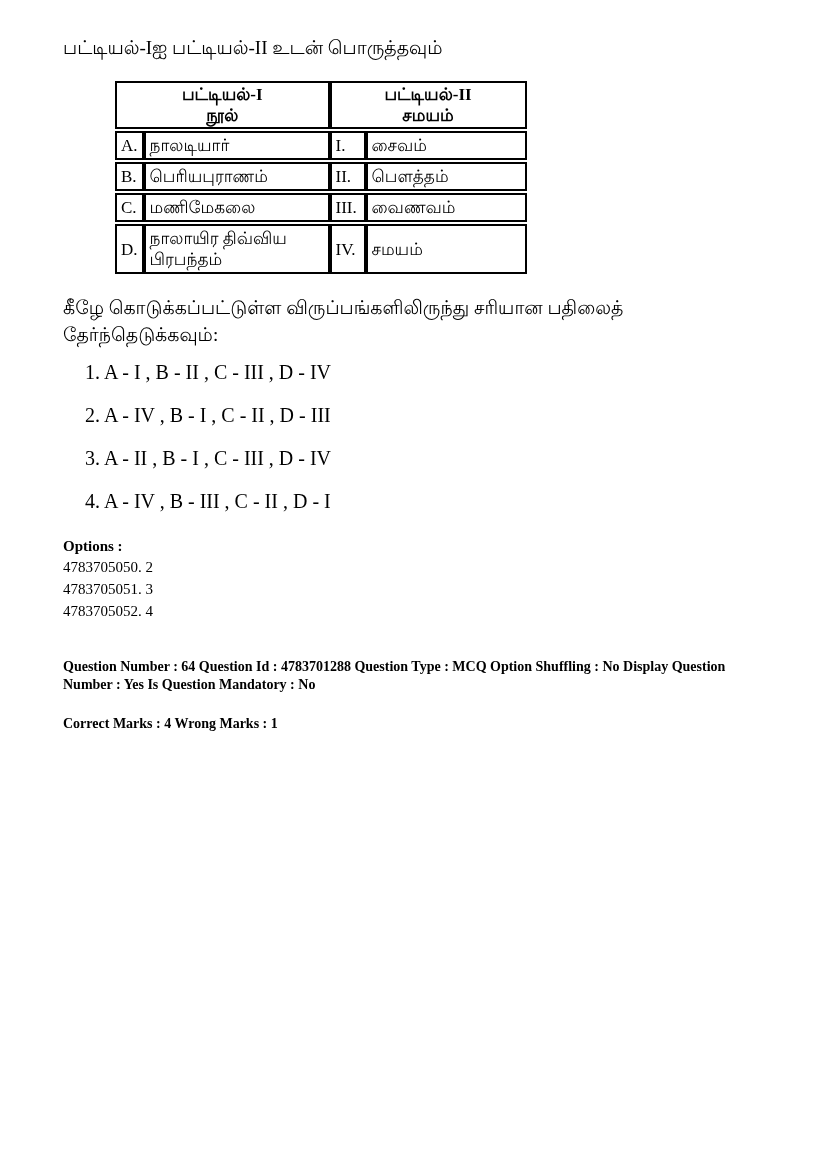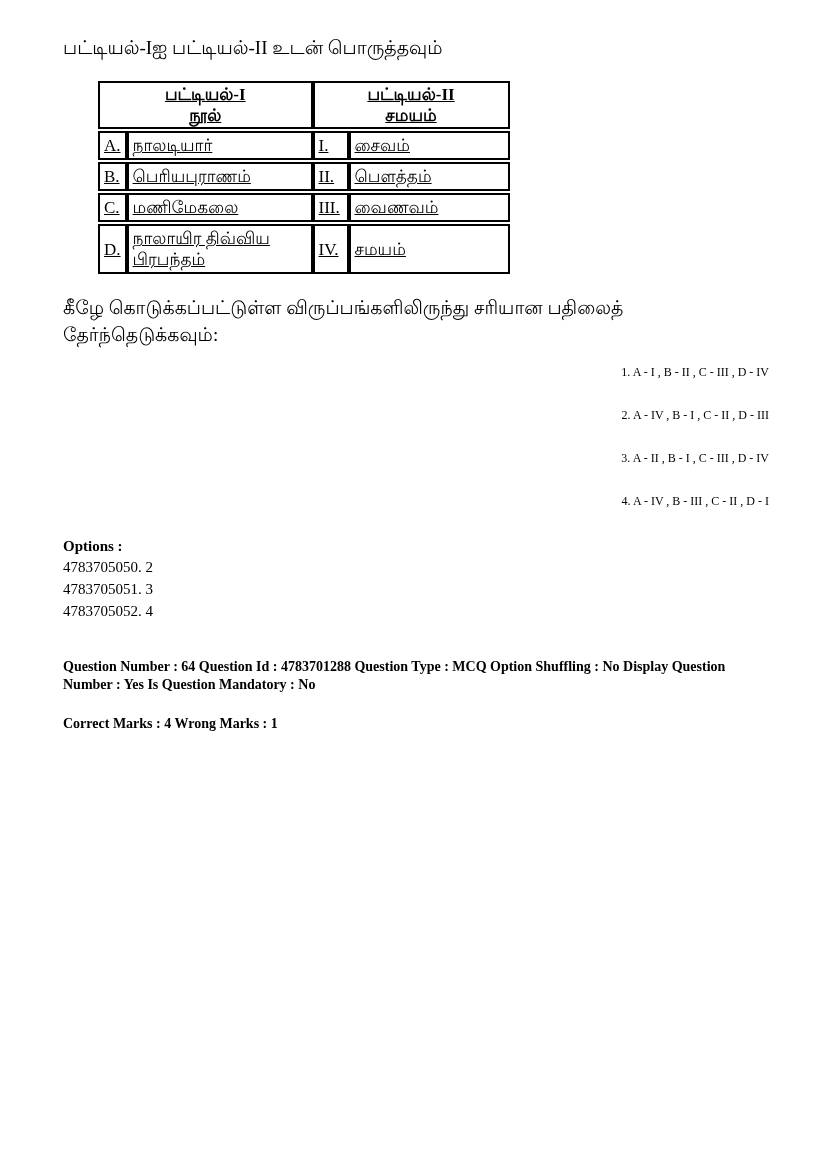--- a/index.html
+++ b/index.html
@@ -8,35 +8,34 @@
     background: #ffffff;
     color: #000000;
     font-family: "Liberation Serif", serif;
   }
   .page {
     position: relative;
     width: 826px;
     height: 1169px;
     background: #ffffff;
     box-sizing: border-box;
-    padding: 36px 57px 0 63px;
+    padding: 36px 28px 0 63px;
     overflow: hidden;
   }
   .heading {
     font-size: 19px;
     font-weight: normal;
     margin: 0;
     line-height: 24px;
   }
   table.match-table {
     border-collapse: separate;
     border-spacing: 0 2px;
-    margin: 19px 0 0 35px;
+    margin: 19px 0 0 52px;
     table-layout: fixed;
-    text-decoration: underline;
   }
   table.match-table th,
   table.match-table td {
     border: 2px solid #000000;
     font-size: 17px;
     line-height: 21px;
     vertical-align: middle;
     box-sizing: border-box;
   }
   table.match-table th {
@@ -57,24 +56,23 @@
   .instruction {
     font-size: 19px;
     line-height: 27px;
     margin: 18px 0 9px 0;
     width: 690px;
   }
   .choices {
     margin: 16px 0 0 22px;
   }
   .choice {
-    font-size: 12px;
+    font-size: 20px;
     line-height: 16px;
     margin-bottom: 27px;
-    text-align: right;
   }
   .options-block {
     margin-top: 22px;
     font-size: 15px;
   }
   .options-label {
     font-weight: bold;
     line-height: 20px;
   }
   .option-id {

